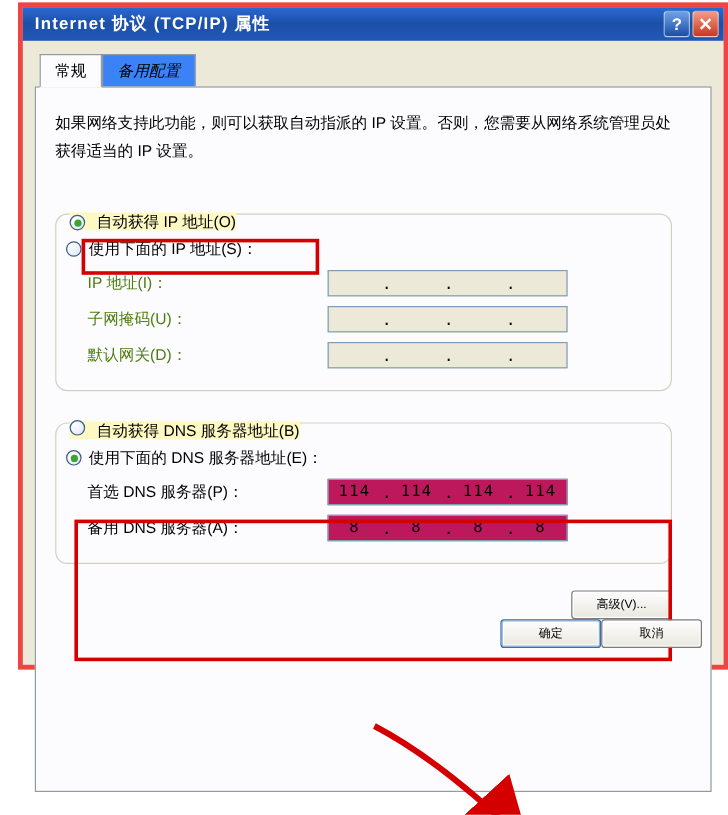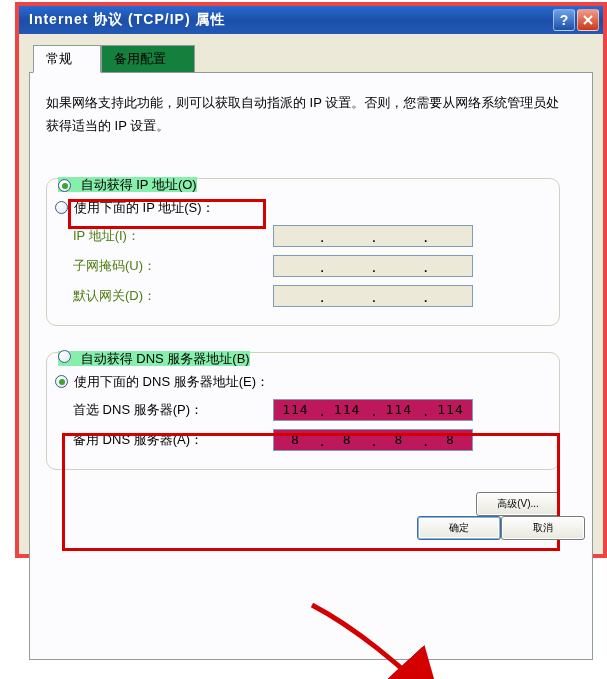--- a/index.html
+++ b/index.html
@@ -43,35 +43,35 @@
   .help-btn { background: linear-gradient(to bottom,#6fa1e6,#1b4fa8); color: white; }
   .close-btn { background: linear-gradient(to bottom,#f19b88,#c9391a); color: white; }
   .client {
     padding: 10px 10px 10px 10px;
   }
   .tabs {
     display: flex;
     margin-left: 4px;
   }
   .tab {
-    padding: 4px 28px 4px 12px;
+    padding: 4px 12px 4px 12px;
     border: 1px solid #919b9c;
     border-bottom: none;
     background: #f8f8f4;
     margin-right: 0px;
     position: relative;
     top: 1px;
     font-size: 13px;
   }
   .tab.active {
     background: #fcfcfe;
     z-index: 2;
     border-bottom: 1px solid #fcfcfe;
   }
-  .tab.inactive { background:#15803d; }
+  .tab.inactive { background:#3b82f6;font-style:italic; }
   .panel {
     border: 1px solid #919b9c;
     background: #fcfcfe;
     padding: 14px 32px 16px 16px;
     min-height: 588px;
     position: relative;
   }
   .intro {
     font-size: 13px;
     line-height: 1.8;
@@ -125,21 +125,21 @@
   }
   .ip-oct { width: 40px; text-align: center; }
   .ip-dot { width: 6px; text-align: center; position: relative; top: 2px; }
   .fieldset-wrap {
     position: relative;
     margin-top: 10px;
   }
   .fieldset-wrap .legend {
     position: relative;
     top: 8px;
-    background: #86efac;
+    background: #fef9c3;
     display: inline;
   }
   .fieldset-border {
     border: 1px solid #d2d0c0;
     border-radius: 10px;
     padding: 16px 8px 10px 8px;
     margin-top: -8px;
   }
   .adv-row {
     display:flex; justify-content:flex-end;

